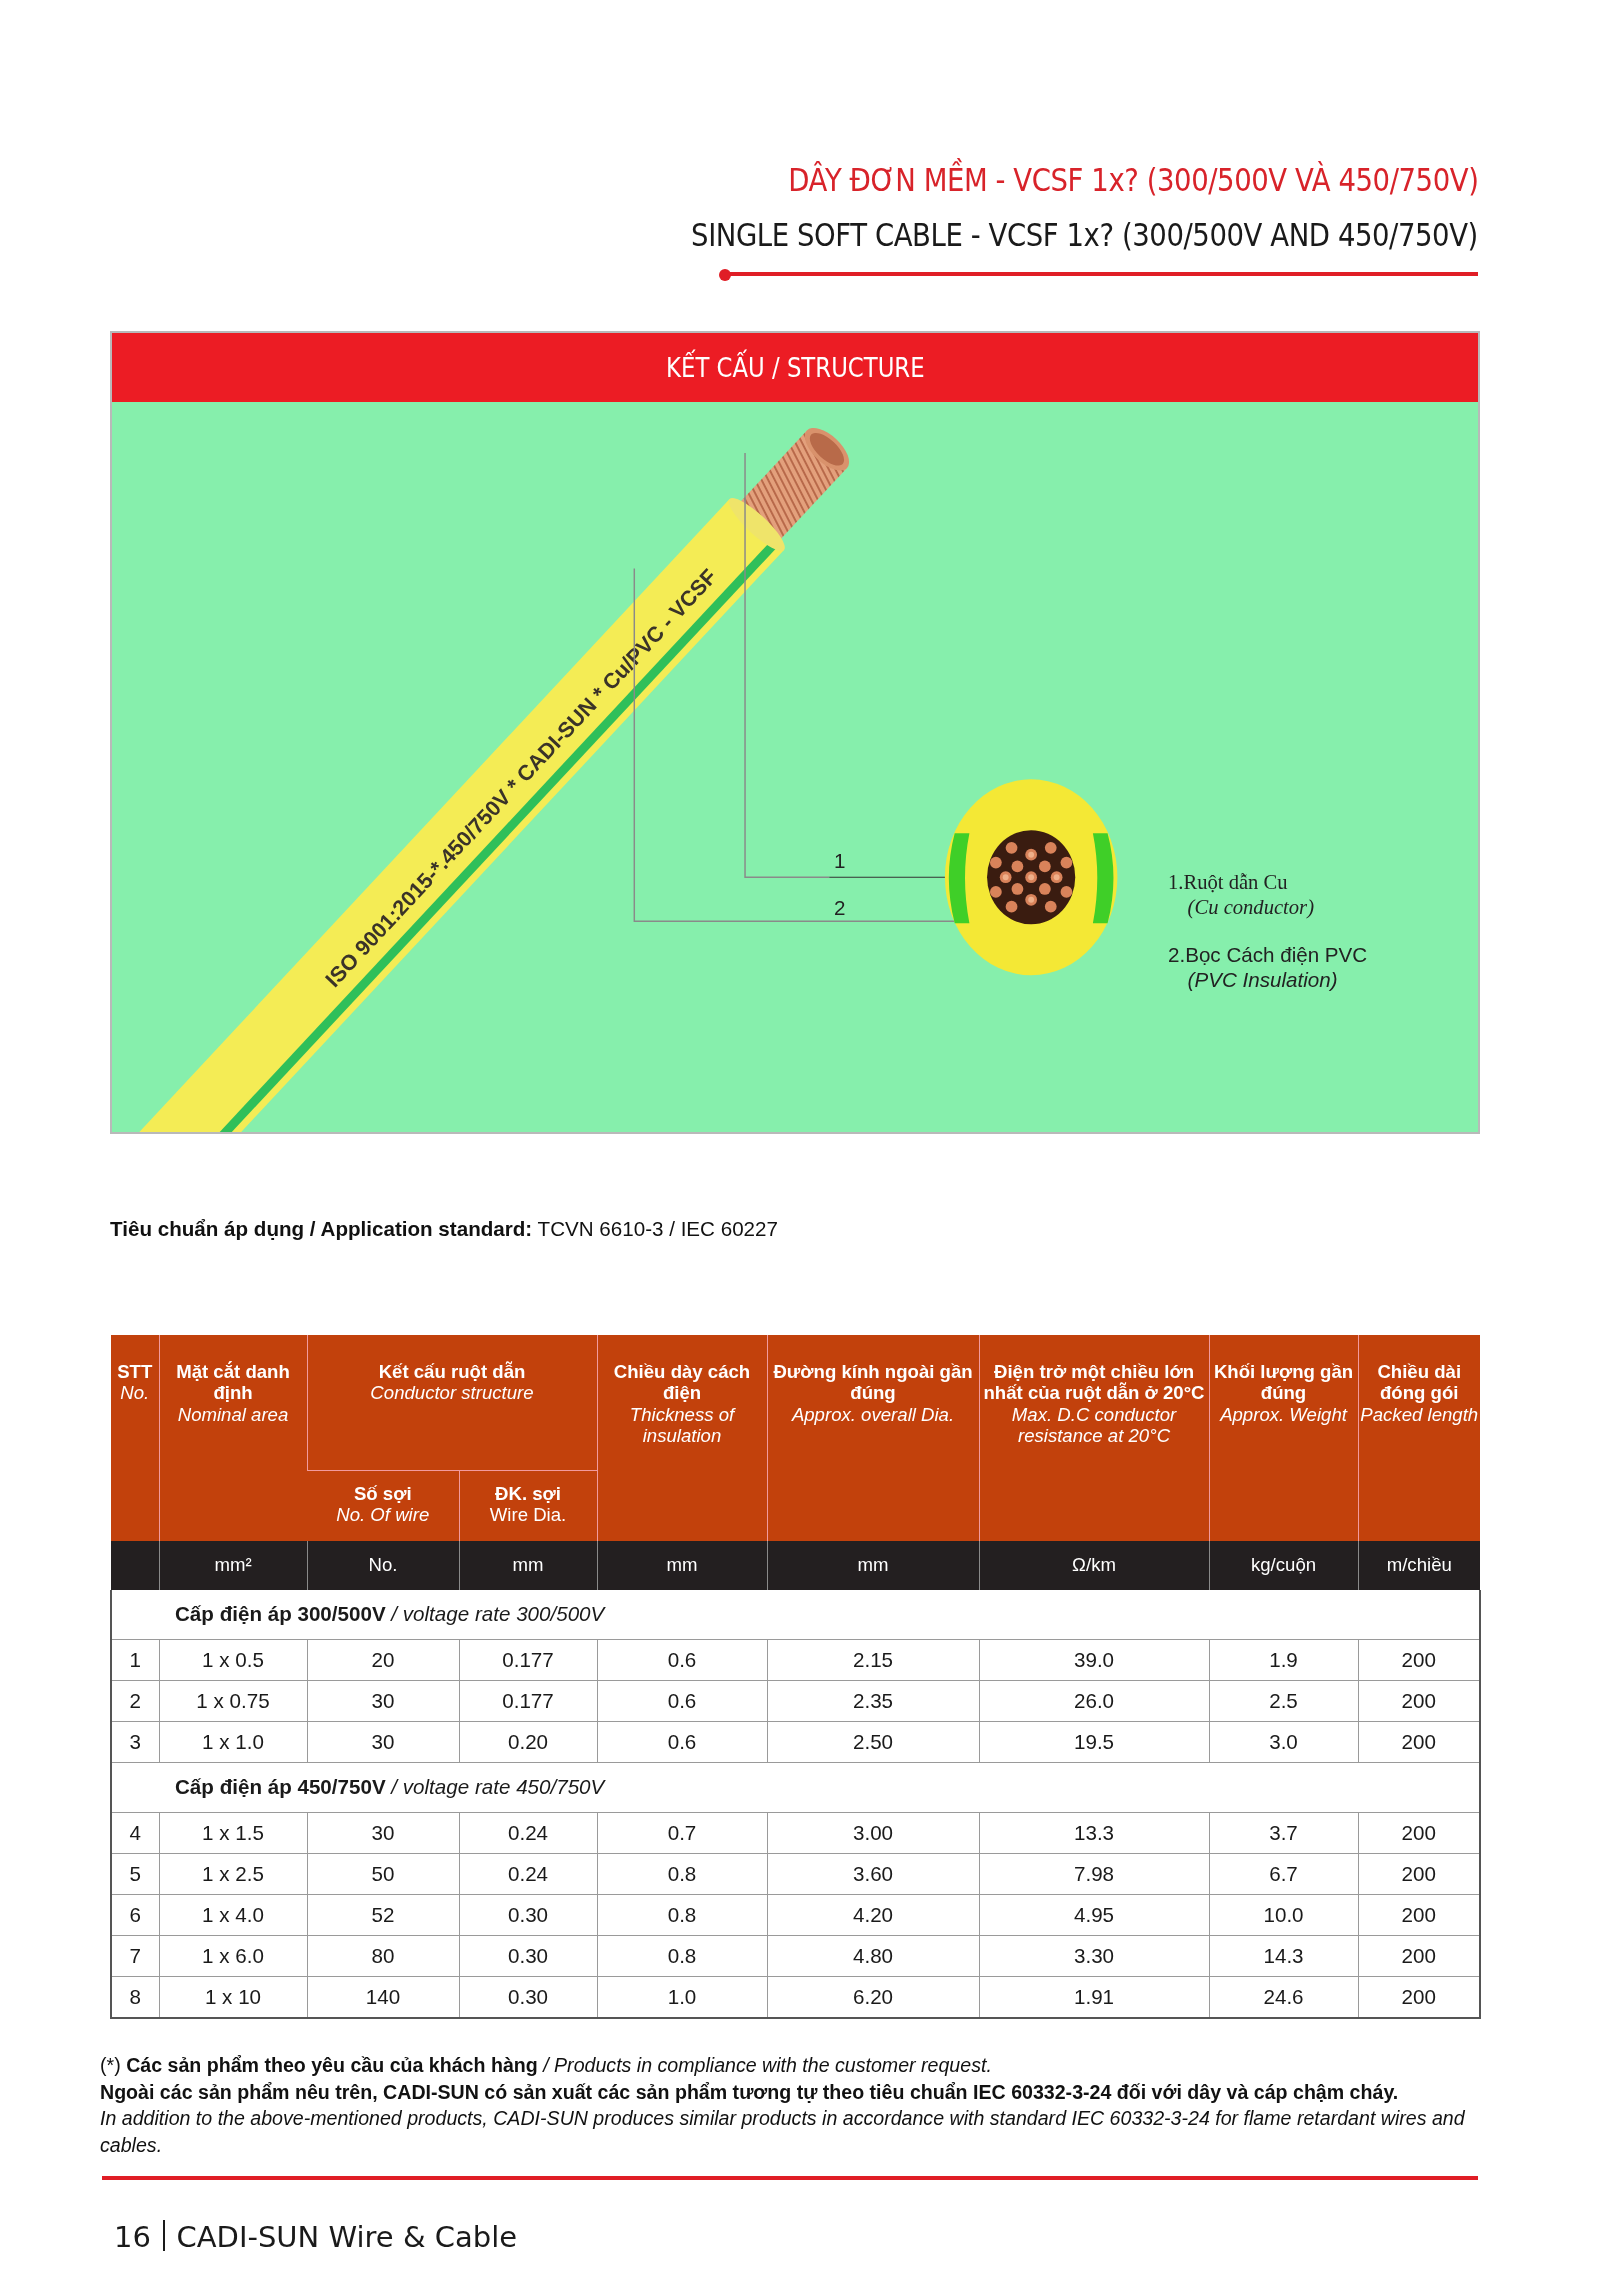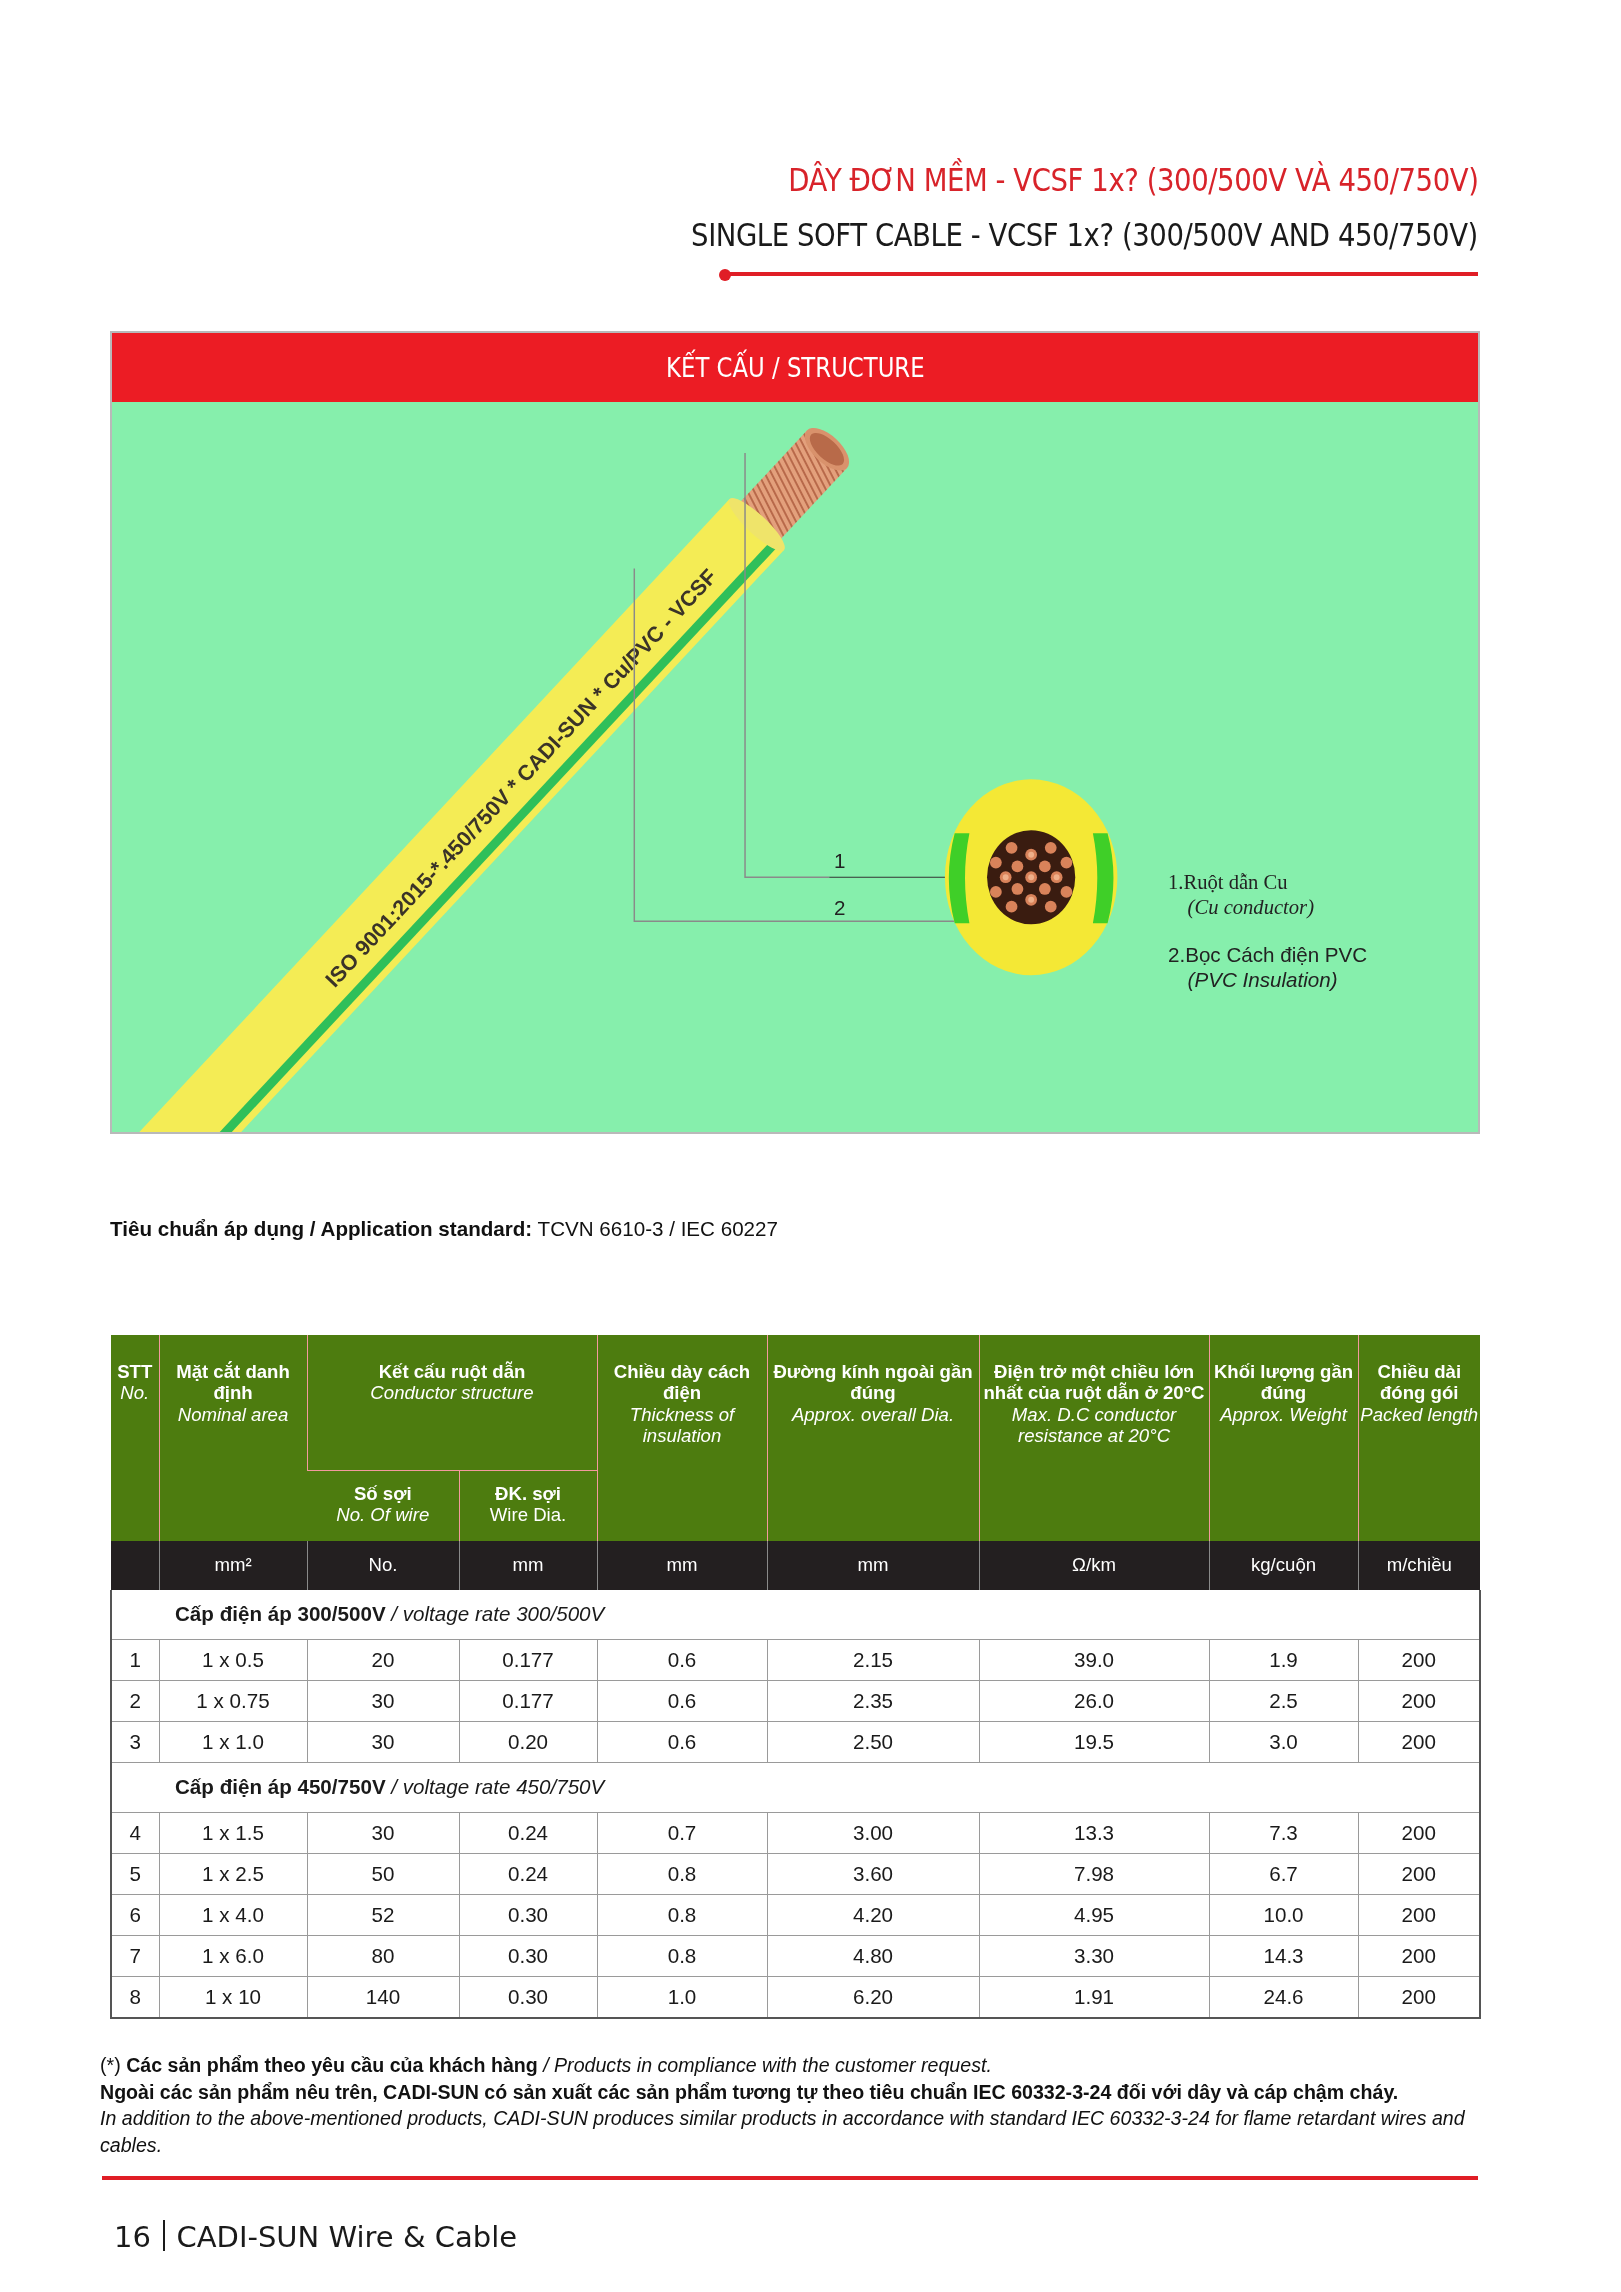--- a/index.html
+++ b/index.html
@@ -20,21 +20,21 @@
   .legend { font-size:20.6px; color:#222; line-height:24.5px; }
   .legend .it { font-style:italic; padding-left:19.6px; }
   .callout-num { font-size:20.6px; color:#222; }
 
   
   .standard { left:110px; top:1217px; font-size:20.6px; color:#111; }
   .standard b { font-weight:bold; }
 
   
   table.spec { position:absolute; left:110px; top:1335px; width:1368px; border-collapse:collapse; table-layout:fixed; font-size:20.6px; }
-  table.spec th { background:#4d7c0f; color:#fff; font-weight:normal; vertical-align:top; padding-top:25.5px; line-height:21.6px; border-left:1px solid #f29a9d; font-size:18.6px; text-align:center; }
+  table.spec th { background:#c2410c; color:#fff; font-weight:normal; vertical-align:top; padding-top:25.5px; line-height:21.6px; border-left:1px solid #f29a9d; font-size:18.6px; text-align:center; }
   table.spec th:first-child { border-left:none; }
   table.spec th .b { font-weight:bold; display:block; }
   table.spec th .i { font-style:italic; display:block; }
   table.spec th.sub { padding-top:11.8px; height:49px; border-top:1px solid #f29a9d; }
   table.spec tr.units td { background:#231f20; color:#fff; height:47px; text-align:center; font-size:18.6px; border-left:1px solid #8a8a8a; }
   table.spec tr.units td:first-child { border-left:none; }
   table.spec tr.group td { height:47px; text-align:left; padding-left:63px; font-size:20.6px; border-left:2px solid #555; border-right:2px solid #555; }
   table.spec tr.group td b { font-weight:bold; }
   table.spec tr.group td i { font-style:italic;margin-top:40px; }
   table.spec tr.row td { height:38px; text-align:center; border:1px solid #9a9a9a; font-size:20.6px; color:#1a1a1a; }
@@ -253,21 +253,21 @@
     <td colspan="9"><b>Cấp điện áp 450/750V</b><i> / voltage rate 450/750V</i></td>
   </tr>
   <tr class="row">
     <td>4</td>
         <td>1 x 1.5</td>
         <td>30</td>
         <td>0.24</td>
         <td>0.7</td>
         <td>3.00</td>
         <td>13.3</td>
-        <td>7.3</td>
+        <td>3.7</td>
         <td>200</td>
   </tr>
   <tr class="row">
     <td>5</td>
         <td>1 x 2.5</td>
         <td>50</td>
         <td>0.24</td>
         <td>0.8</td>
         <td>3.60</td>
         <td>7.98</td>

